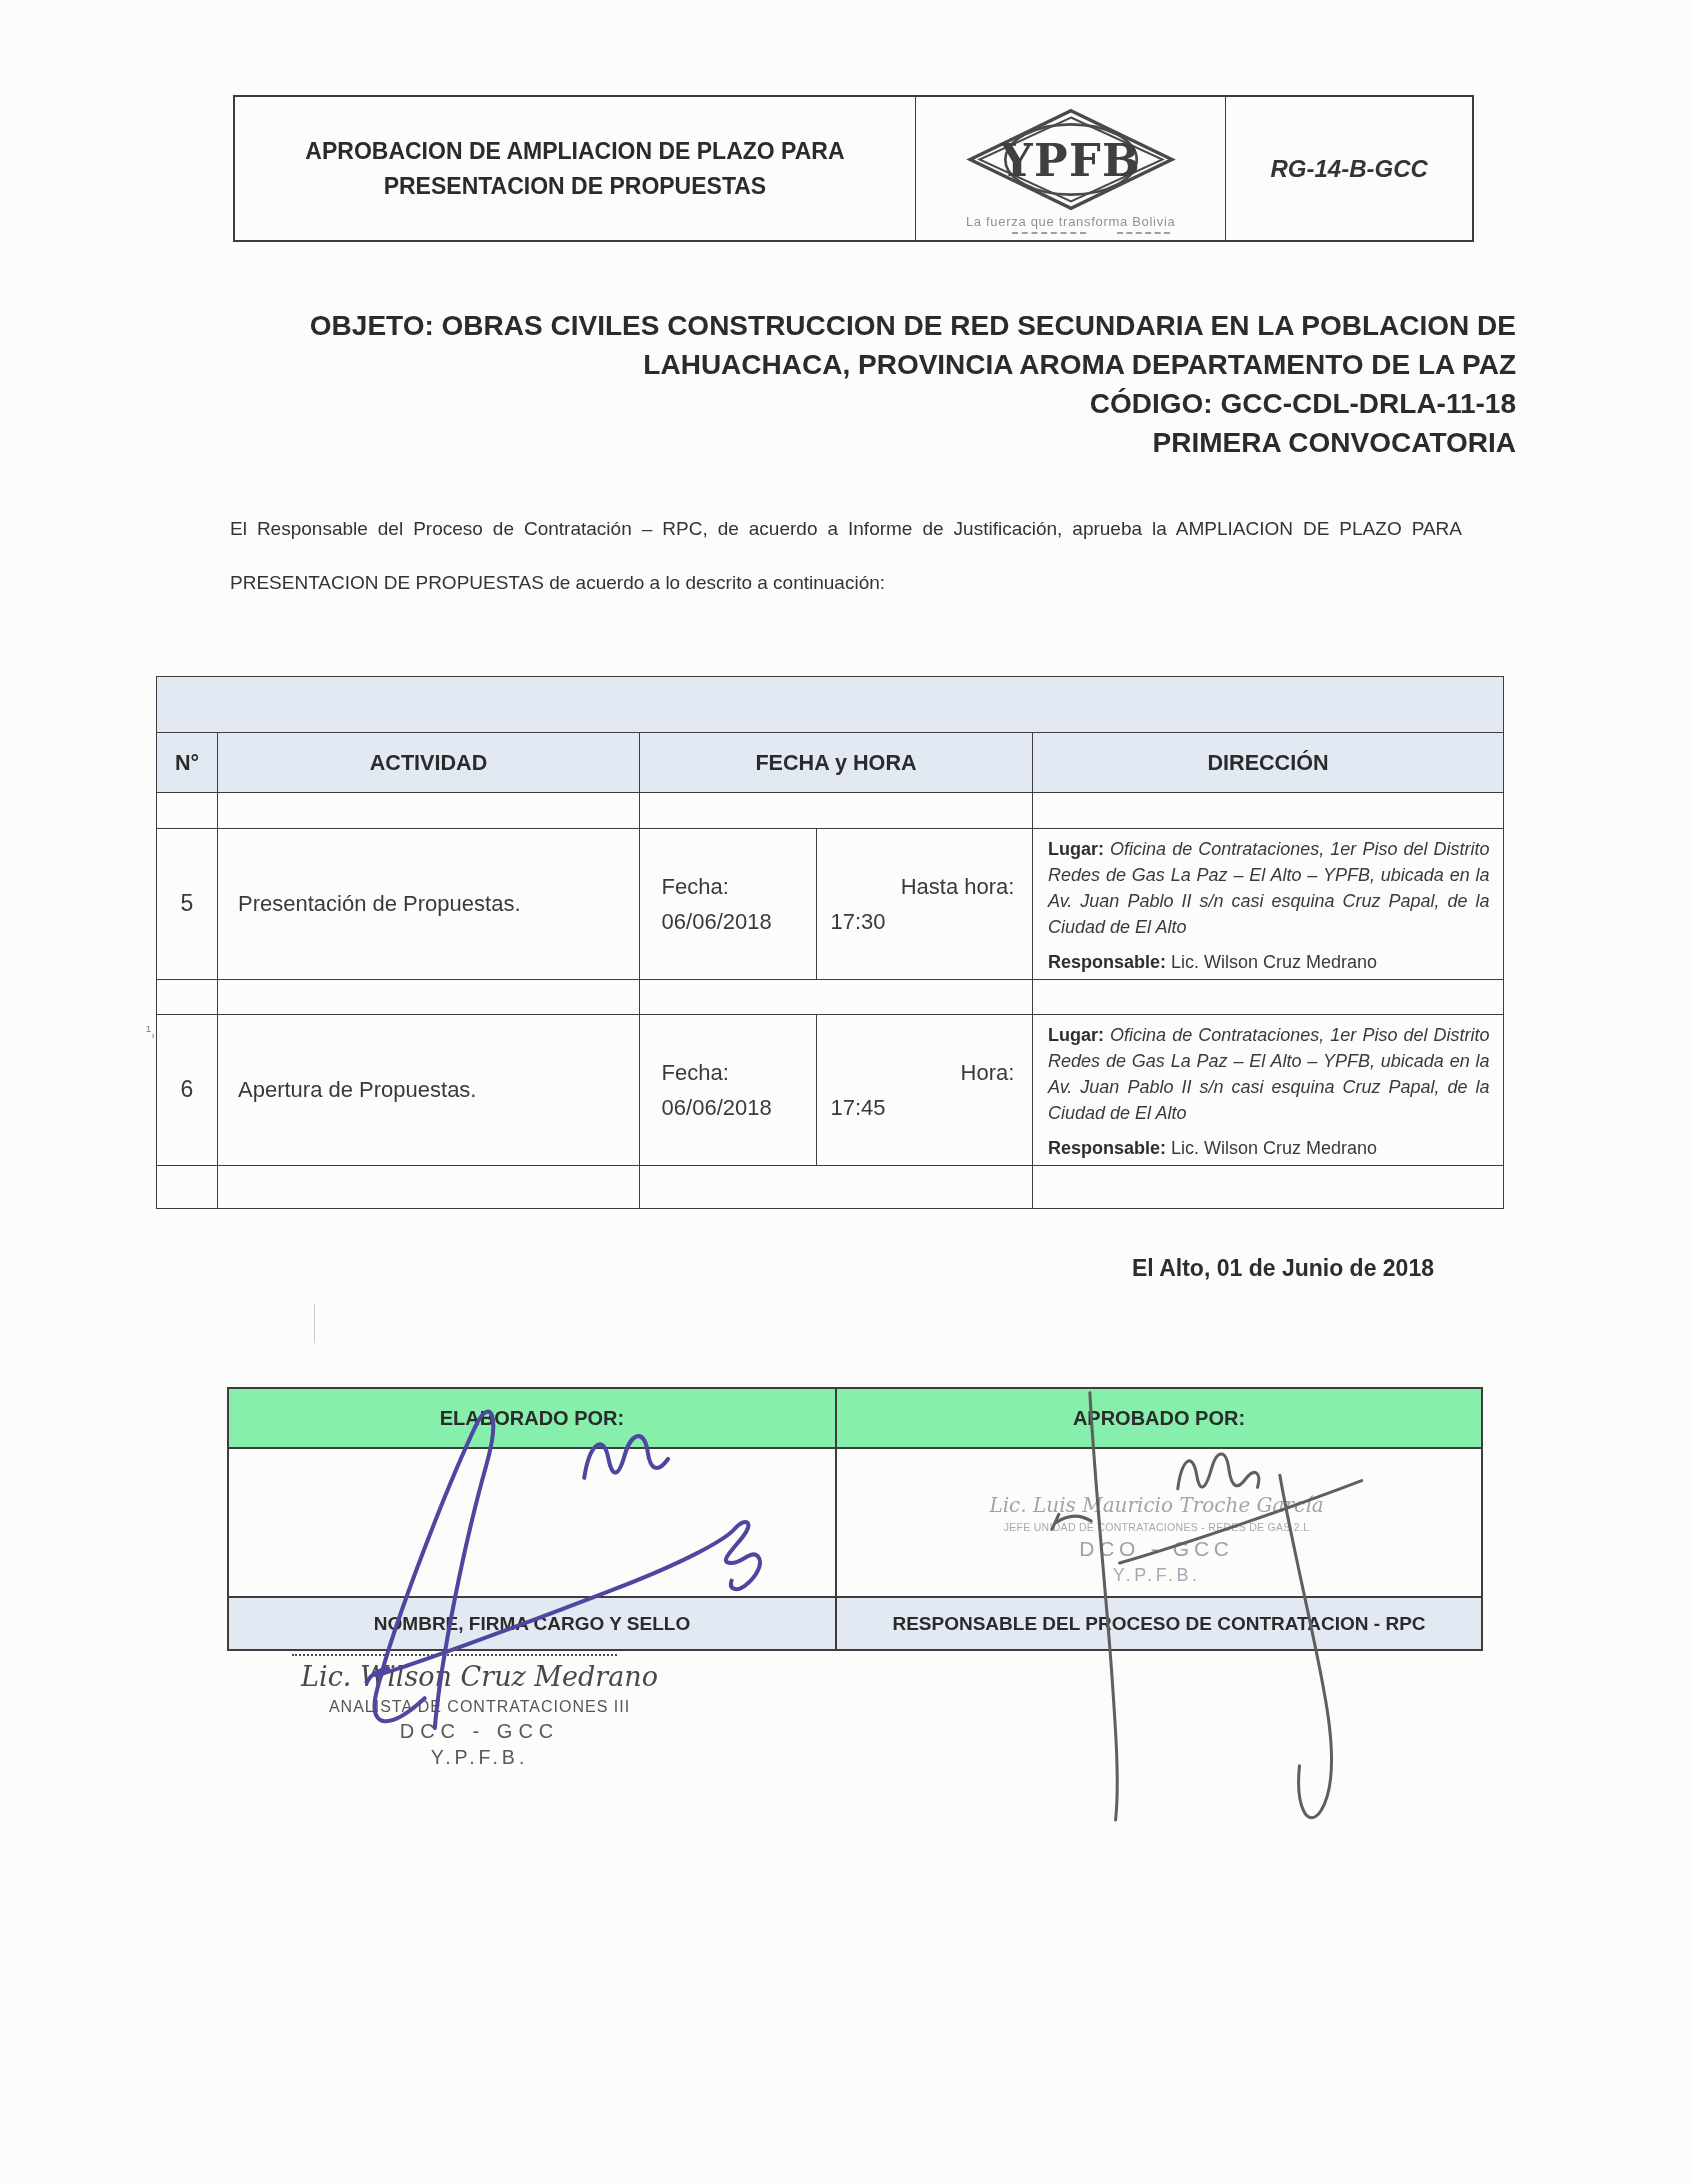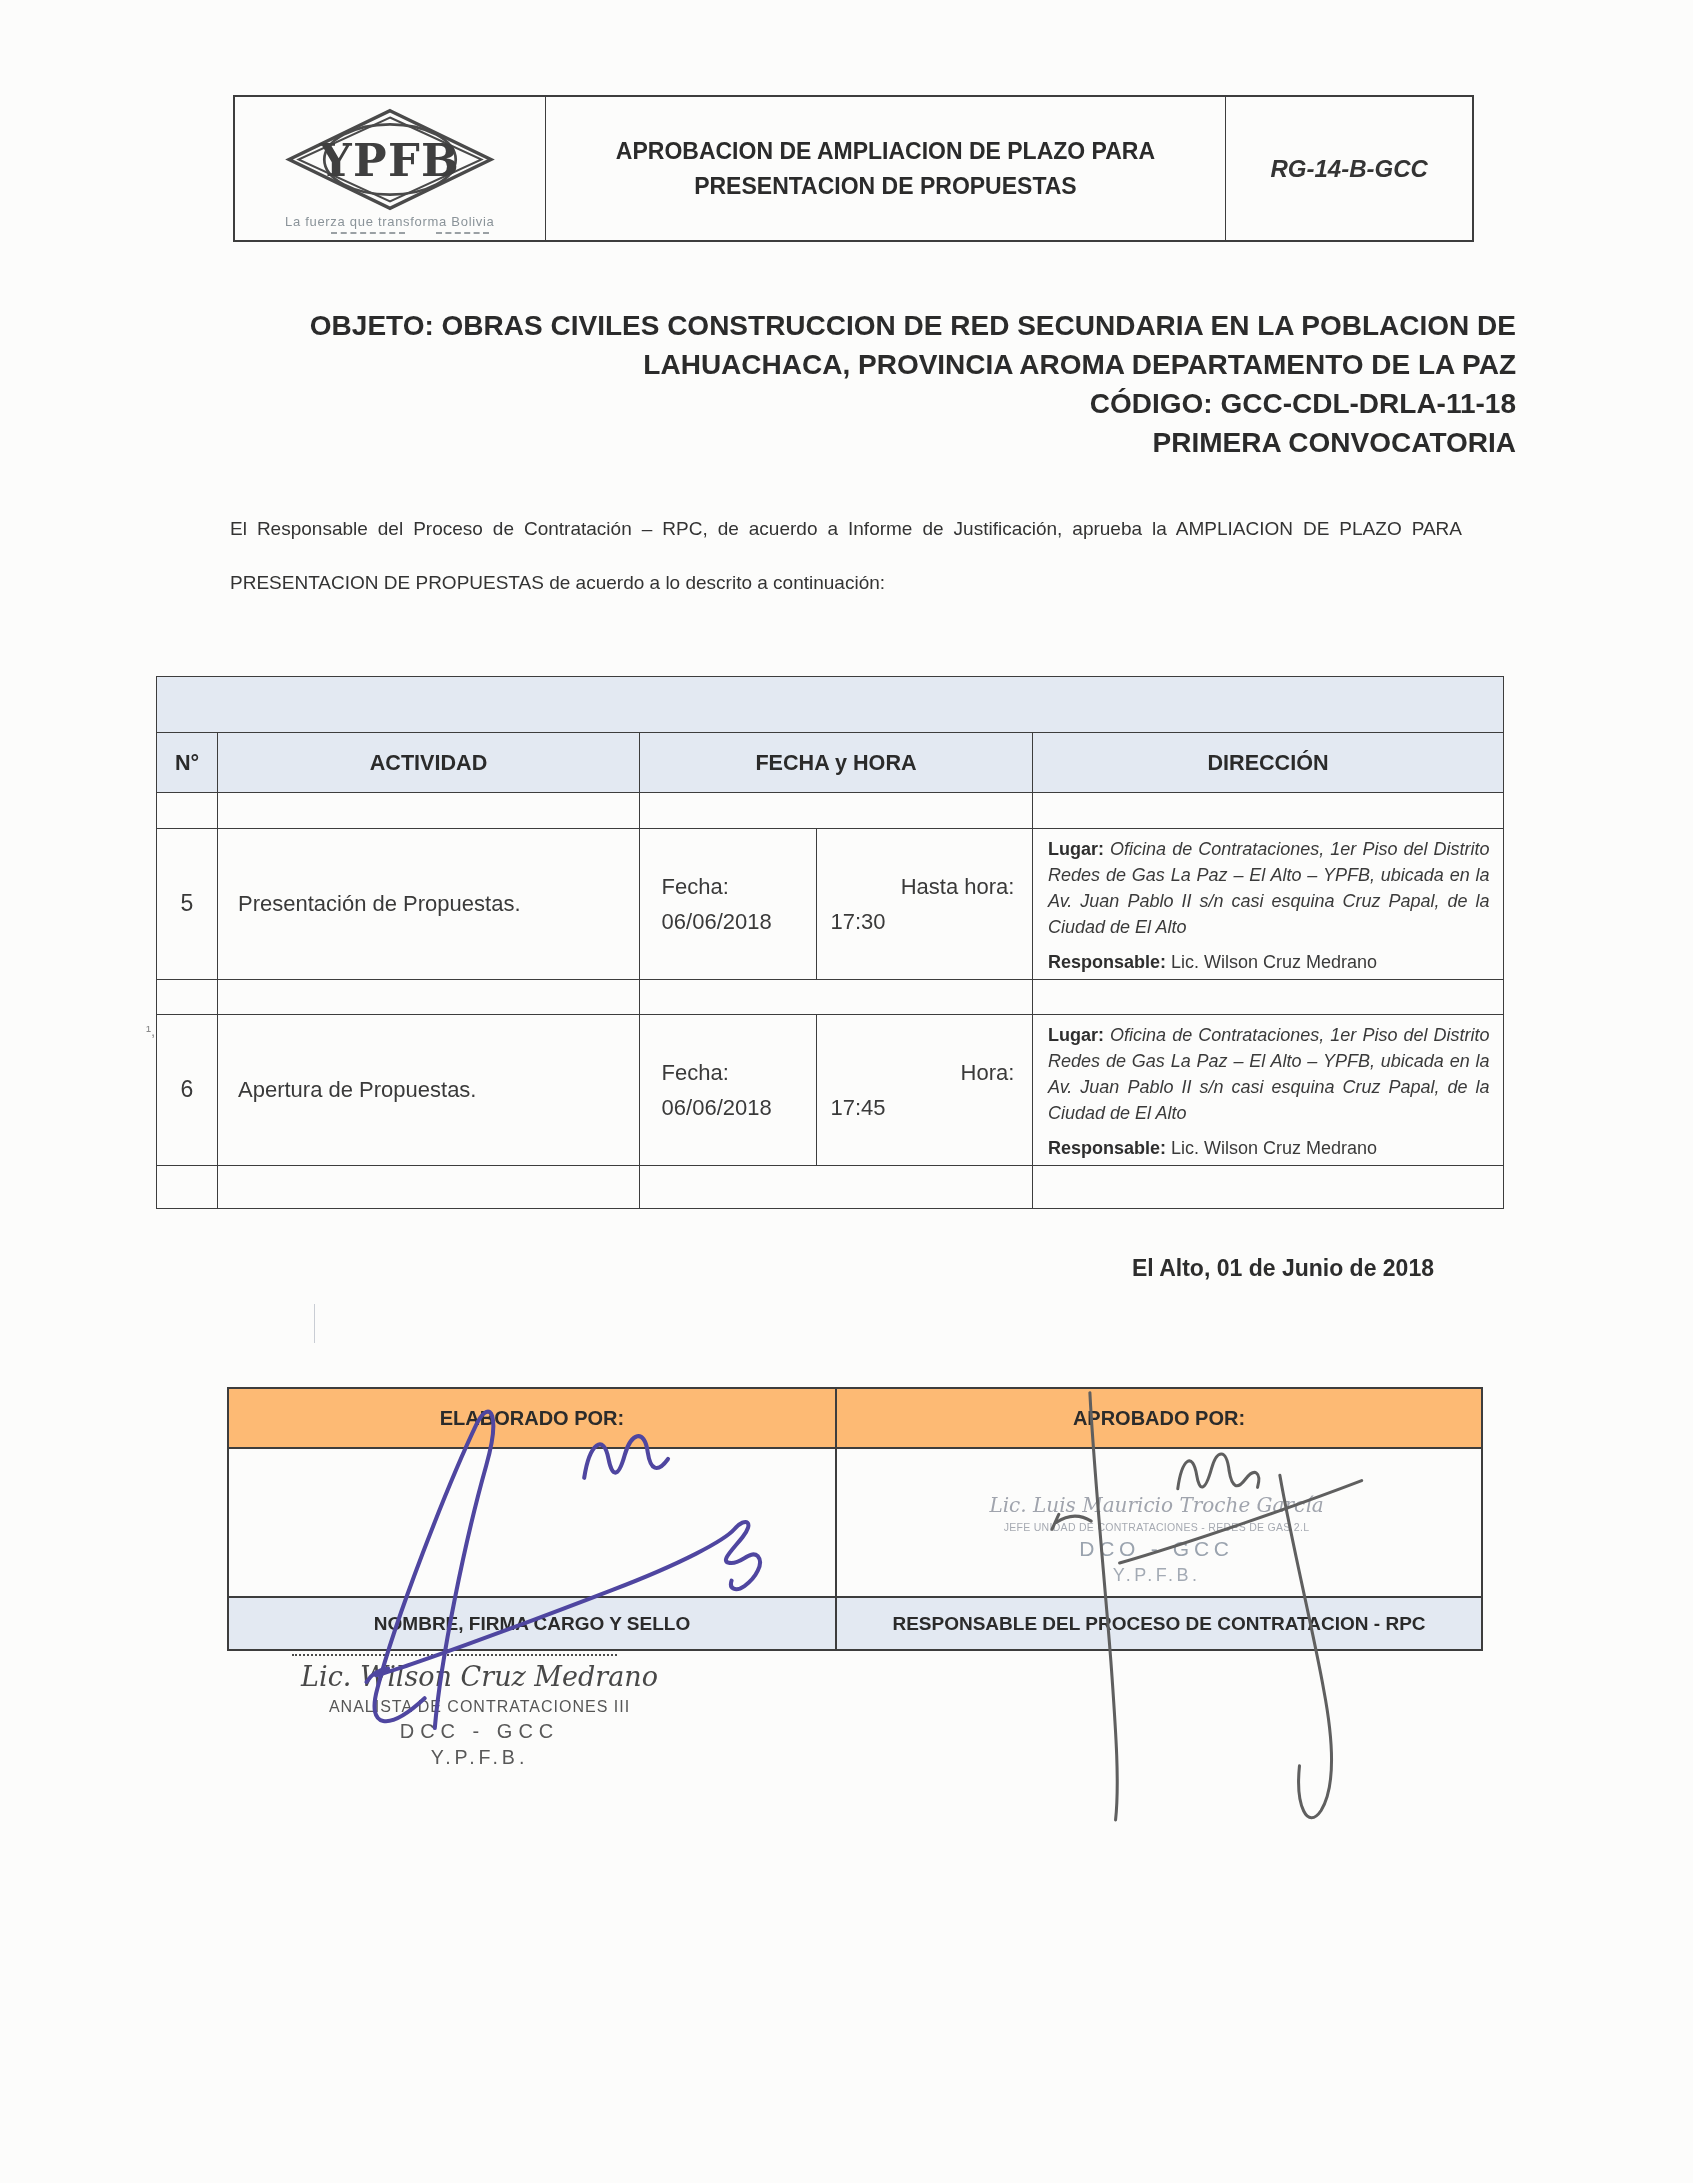--- a/index.html
+++ b/index.html
@@ -59,21 +59,21 @@
 
   
   .dateline{
     left:947px;top:1255px;width:487px;text-align:right;
     font-weight:bold;font-size:23px;color:#2d2d2d;
   }
 
   
   .sig{left:227px;top:1387px;width:1254px;table-layout:fixed;}
   .sig td{border:2px solid #3d3d3d;box-sizing:border-box;padding:0;}
-  .sig .shead td{background:#fdba74;height:60px;font-weight:bold;font-size:20px;text-align:center;vertical-align:middle;color:#2b2b2b;}
+  .sig .shead td{background:#86efac;height:60px;font-weight:bold;font-size:20px;text-align:center;vertical-align:middle;color:#2b2b2b;}
   .sig .sspace td{height:149px;background:transparent;}
   .sig .sfoot td{background:#e3e9f2;height:53px;font-weight:bold;font-size:19px;text-align:center;vertical-align:middle;color:#2b2b2b;}
 
   
   .stamp-troche{left:940px;top:1493px;width:433px;text-align:center;color:#9aa0a8;}
   .troche-name{font-family:"DejaVu Serif", serif;font-style:italic;font-size:20px;color:#a0a4ad;white-space:nowrap;}
   .troche-role{font-size:10.5px;letter-spacing:0.3px;margin-top:4px;color:#a6aab2;white-space:nowrap;}
   .troche-unit{font-size:21px;letter-spacing:4.7px;margin-top:4px;color:#9aa3ae;}
   .troche-org{font-size:18px;letter-spacing:3.4px;margin-top:4px;color:#a3aab4;}
 
@@ -86,36 +86,36 @@
 
   .margin-mark{left:146px;top:1022px;font-size:15px;color:#8a8a8a;}
   .pencil-mark{left:314px;top:1304px;width:1.4px;height:39px;background:#c9cdd4;}
 
   .sig-svg{left:0;top:0;width:1693px;height:2183px;pointer-events:none;}
 </style>
 </head>
 <body>
 
 <div class="abs hdr-box">
+  <div class="hdr-cell hdr-title">
+    <div>APROBACION DE AMPLIACION DE PLAZO PARA</div>
+    <div>PRESENTACION DE PROPUESTAS</div>
+  </div>
   <div class="hdr-cell hdr-logo">
     <svg width="210" height="103" viewBox="0 0 310 152">
       <polygon points="155,4 304,76 155,148 6,76" fill="none" stroke="#4a4a4a" stroke-width="5"></polygon>
       <polygon points="155,14 290,76 155,138 20,76" fill="none" stroke="#4a4a4a" stroke-width="3"></polygon>
       <ellipse cx="155" cy="76" rx="97" ry="52" fill="none" stroke="#4a4a4a" stroke-width="4"></ellipse>
       <text x="155" y="100" text-anchor="middle" font-family="DejaVu Serif, serif" font-weight="bold" font-size="66" fill="#3f3f3f" letter-spacing="2">YPFB</text>
     </svg>
     <div class="logo-tagline">La fuerza que transforma Bolivia</div>
     <div class="logo-dashes">
       <span class="dash-a"></span>
         <span class="dash-b"></span>
     </div>
-  </div>
-  <div class="hdr-cell hdr-title">
-    <div>APROBACION DE AMPLIACION DE PLAZO PARA</div>
-    <div>PRESENTACION DE PROPUESTAS</div>
   </div>
   <div class="hdr-cell hdr-code">RG-14-B-GCC</div>
 </div>
 
 <div class="abs objeto">
   <div>OBJETO: OBRAS CIVILES CONSTRUCCION DE RED SECUNDARIA EN LA POBLACION DE</div>
   <div>LAHUACHACA, PROVINCIA AROMA DEPARTAMENTO DE LA PAZ</div>
   <div>CÓDIGO: GCC-CDL-DRLA-11-18</div>
   <div>PRIMERA CONVOCATORIA</div>
 </div>

